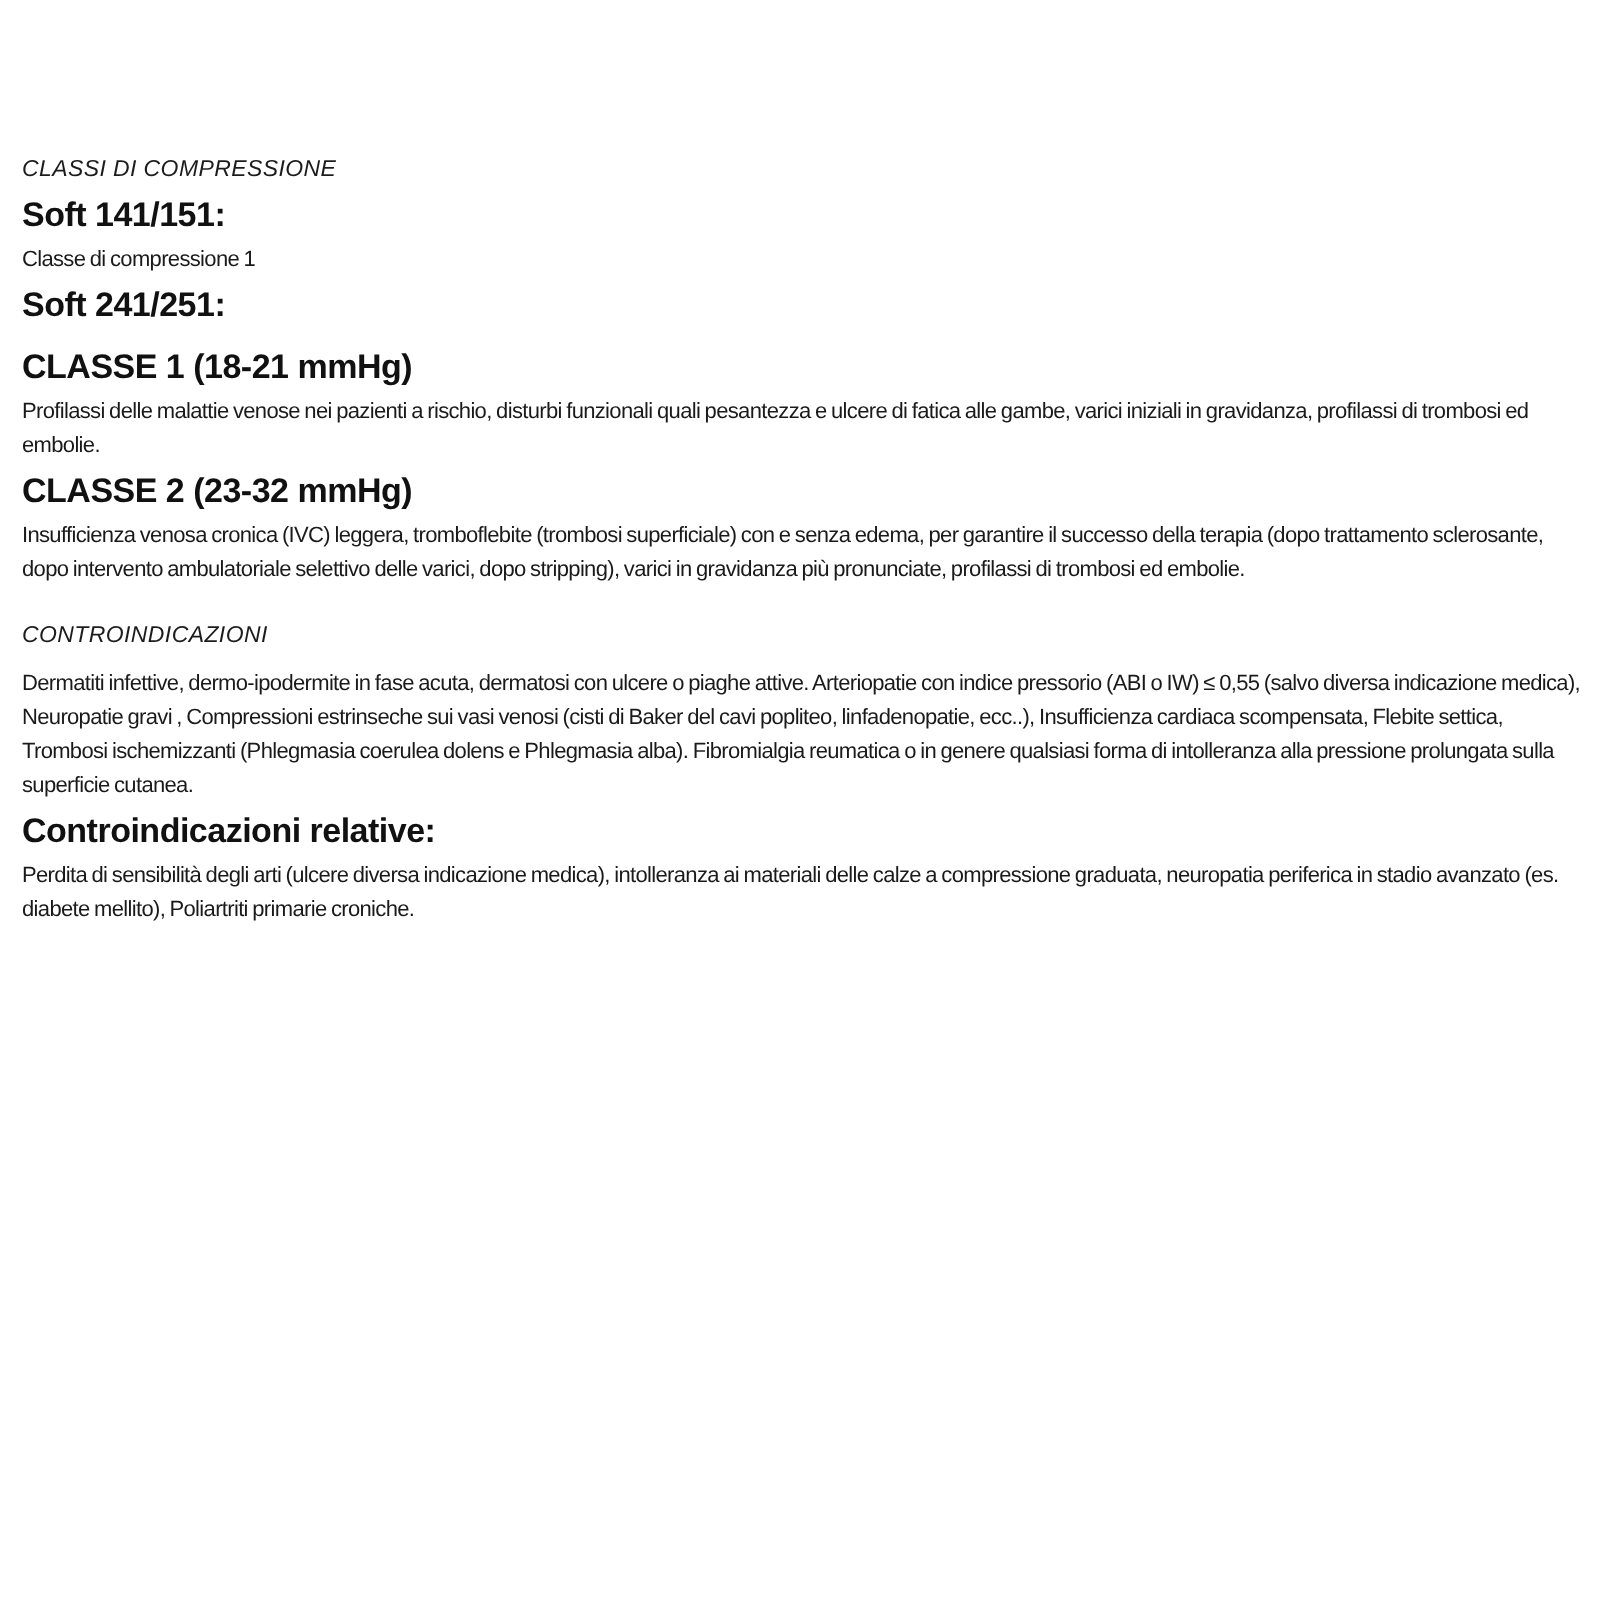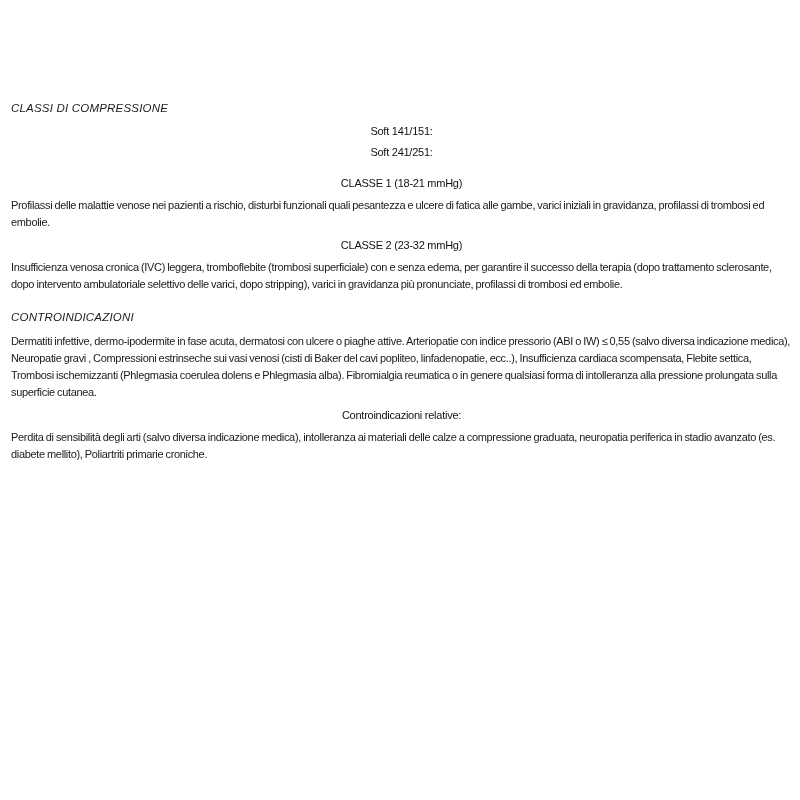--- a/index.html
+++ b/index.html
@@ -14,70 +14,70 @@
     overflow: hidden;
     position: relative;
     font-family: "Liberation Sans", sans-serif;
     color: #161616;
   }
   .doc {
     position: absolute;
     top: 0;
     left: 11px;
     width: 781px;
-    padding-top: 101px;
+    padding-top: 78px;
   }
   .section { margin: 0; }
   .section + .section { margin-top: 17px; }
   .sec-heading {
     font-style: italic;
     font-weight: 400;
     font-size: 11.5px;
     line-height: 14px;
     letter-spacing: 0.2px;
     margin: 0 0 9px 0;
     color: #1c1c1c;
   }
   .subheading {
-    font-weight: 400;
-    font-size: 11px;
+    font-weight: 700;
+    font-size: 17px;
     line-height: 14px;
     letter-spacing: -0.25px;
     margin: 6px 0 7px 0;
     color: #111111;
-    text-align: center;
   }
   .para {
     font-weight: 400;
     font-size: 11px;
     line-height: 17px;
     letter-spacing: -0.33px;
     word-spacing: -0.5px;
     margin: 0 0 7px 0;
     color: #1a1a1a;
   }
 </style>
 </head>
 <body>
 
 <main class="doc">
 
   <section class="section">
     <h2 class="sec-heading">CLASSI DI COMPRESSIONE</h2>
     <h3 class="subheading">Soft 141/151:</h3>
+    <p class="para">Classe di compressione 1</p>
     <h3 class="subheading">Soft 241/251:</h3>
   </section>
 
   <section class="section">
     <h3 class="subheading">CLASSE 1 (18-21 mmHg)</h3>
     <p class="para">Profilassi delle malattie venose nei pazienti a rischio, disturbi funzionali quali pesantezza e ulcere di fatica alle gambe, varici iniziali in gravidanza, profilassi di trombosi ed embolie.</p>
     <h3 class="subheading">CLASSE 2 (23-32 mmHg)</h3>
     <p class="para">Insufficienza venosa cronica (IVC) leggera, tromboflebite (trombosi superficiale) con e senza edema, per garantire il successo della terapia (dopo trattamento sclerosante, dopo intervento ambulatoriale selettivo delle varici, dopo stripping), varici in gravidanza più pronunciate, profilassi di trombosi ed embolie.</p>
   </section>
 
   <section class="section">
     <h2 class="sec-heading">CONTROINDICAZIONI</h2>
     <p class="para">Dermatiti infettive, dermo-ipodermite in fase acuta, dermatosi con ulcere o piaghe attive. Arteriopatie con indice pressorio (ABI o IW) ≤ 0,55 (salvo diversa indicazione medica), Neuropatie gravi , Compressioni estrinseche sui vasi venosi (cisti di Baker del cavi popliteo, linfadenopatie, ecc..), Insufficienza cardiaca scompensata, Flebite settica, Trombosi ischemizzanti (Phlegmasia coerulea dolens e Phlegmasia alba). Fibromialgia reumatica o in genere qualsiasi forma di intolleranza alla pressione prolungata sulla superficie cutanea.</p>
     <h3 class="subheading">Controindicazioni relative:</h3>
-    <p class="para">Perdita di sensibilità degli arti (salvo diversa indicazione medica), intolleranza ai materiali delle calze a compressione graduata, neuropatia periferica in stadio avanzato (es. diabete mellito), Poliartriti primarie croniche.</p>
+    <p class="para">Perdita di sensibilità degli arti (ulcere diversa indicazione medica), intolleranza ai materiali delle calze a compressione graduata, neuropatia periferica in stadio avanzato (es. diabete mellito), Poliartriti primarie croniche.</p>
   </section>
 
 </main>
 
 </body></html>

